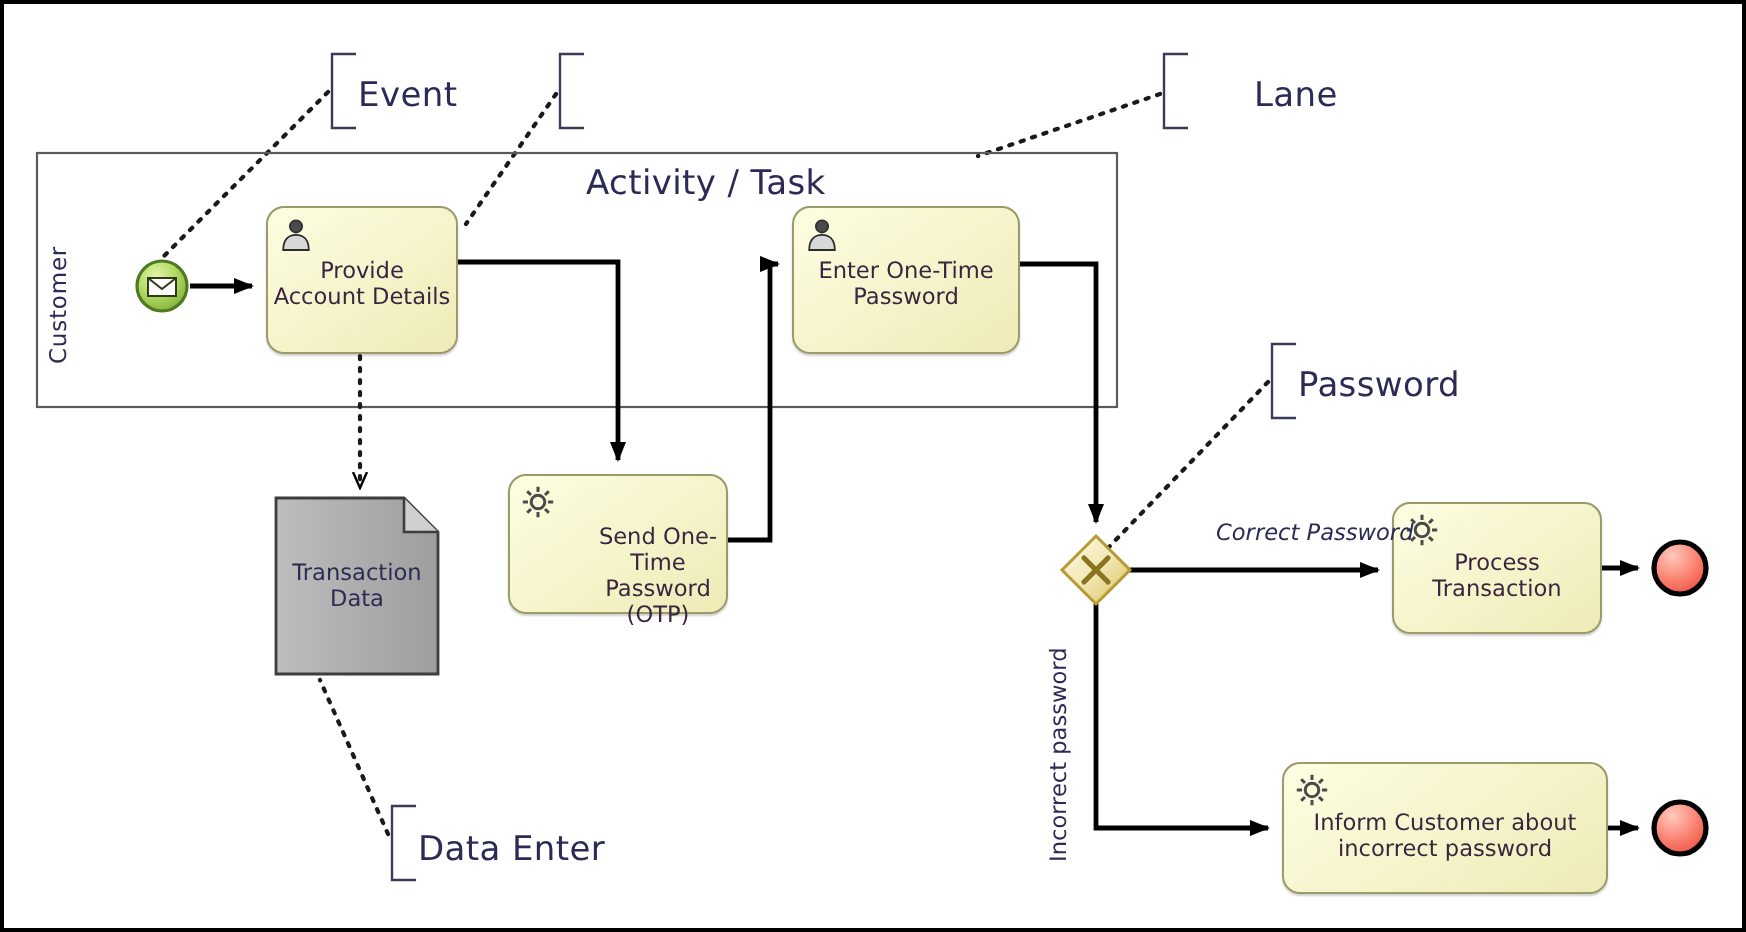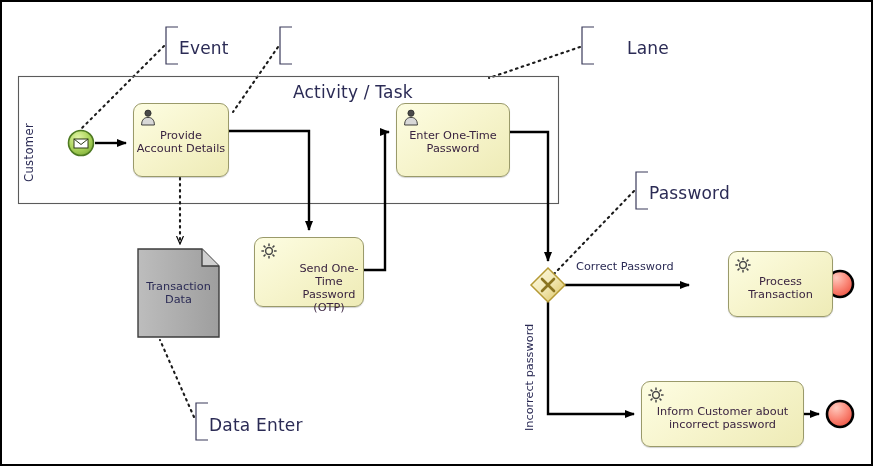--- a/index.html
+++ b/index.html
@@ -221,21 +221,21 @@
         <circle cx="9" cy="9" r="3.4"></circle>
         <path d="M9,1.4 L9,4.0 M9,14.0 L9,16.6 M1.4,9 L4.0,9 M14.0,9 L16.6,9
                  M3.6,3.6 L5.5,5.5 M12.5,12.5 L14.4,14.4
                  M14.4,3.6 L12.5,5.5 M5.5,12.5 L3.6,14.4"></path>
       </g>
     </svg>
     <div class="task-label" style="top:24px;padding-left:40px;">Send One-Time
 Password (OTP)</div>
   </div>
 
-  <div class="task" style="left:694px; top:249px; width:105px; height:66px;margin-left:32px;">
+  <div class="task" style="left:694px; top:249px; width:105px; height:66px;">
     <svg class="task-icon" viewBox="0 0 18 18">
       <g fill="none" stroke="#4a4a4a" stroke-width="1.5">
         <circle cx="9" cy="9" r="3.4"></circle>
         <path d="M9,1.4 L9,4.0 M9,14.0 L9,16.6 M1.4,9 L4.0,9 M14.0,9 L16.6,9
                  M3.6,3.6 L5.5,5.5 M12.5,12.5 L14.4,14.4
                  M14.4,3.6 L12.5,5.5 M5.5,12.5 L3.6,14.4"></path>
       </g>
     </svg>
     <div class="task-label" style="top:23px;">Process
 Transaction</div>
@@ -250,17 +250,17 @@
                  M14.4,3.6 L12.5,5.5 M5.5,12.5 L3.6,14.4"></path>
       </g>
     </svg>
     <div class="task-label" style="top:23px;">Inform Customer about
 incorrect password</div>
   </div>
 
   <div class="dataobj-label" style="left:136px; top:278px; width:81px;">Transaction
 Data</div>
 
-  <div class="flowlabel" style="left:574px; top:258px;">Correct Password</div>
+  <div class="flowlabel" style="left:606px; top:258px;font-style:italic;">Correct Password</div>
 
   <div class="flowlabel vert" style="left:521px; top:311px; height:118px;">Incorrect password</div>
 
 </div>
 
 </body></html>

